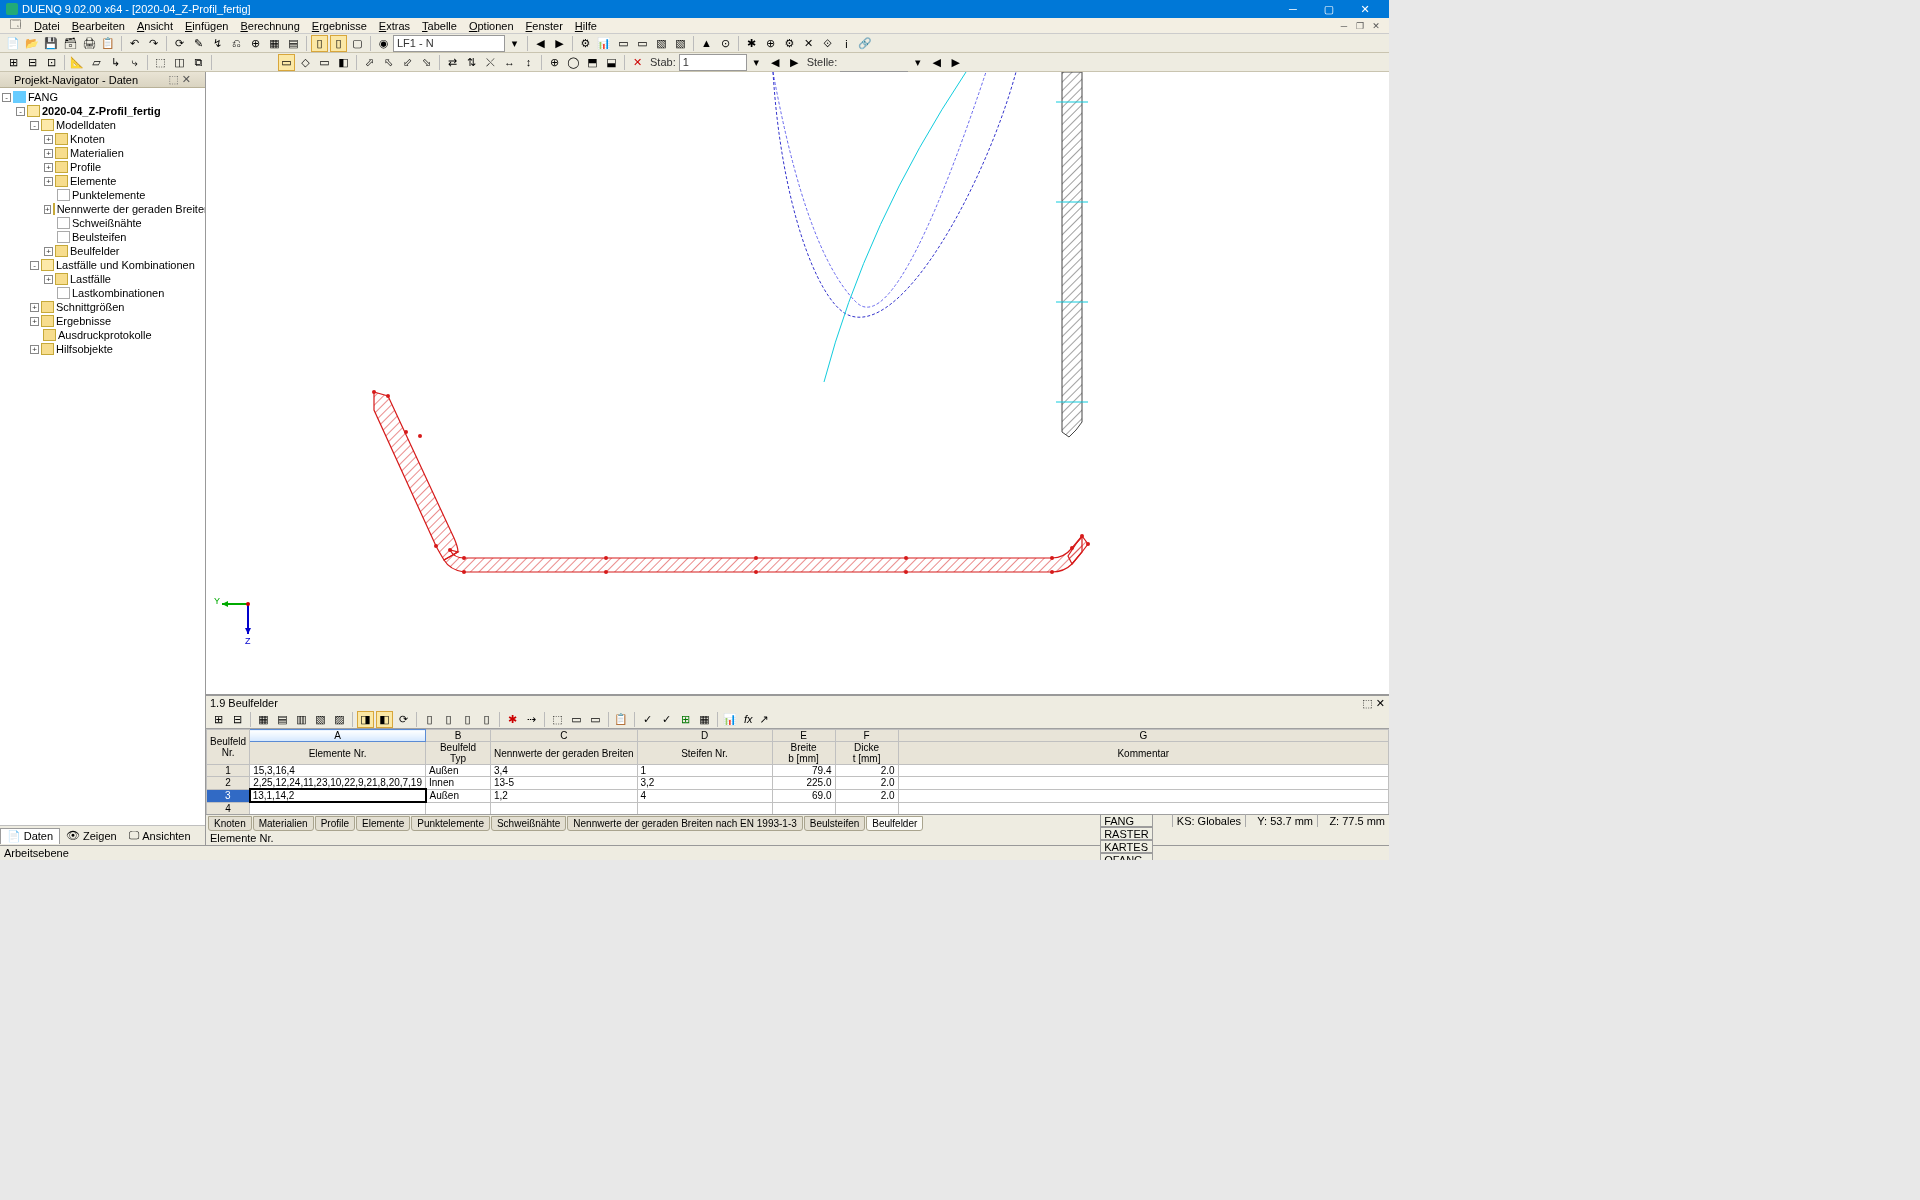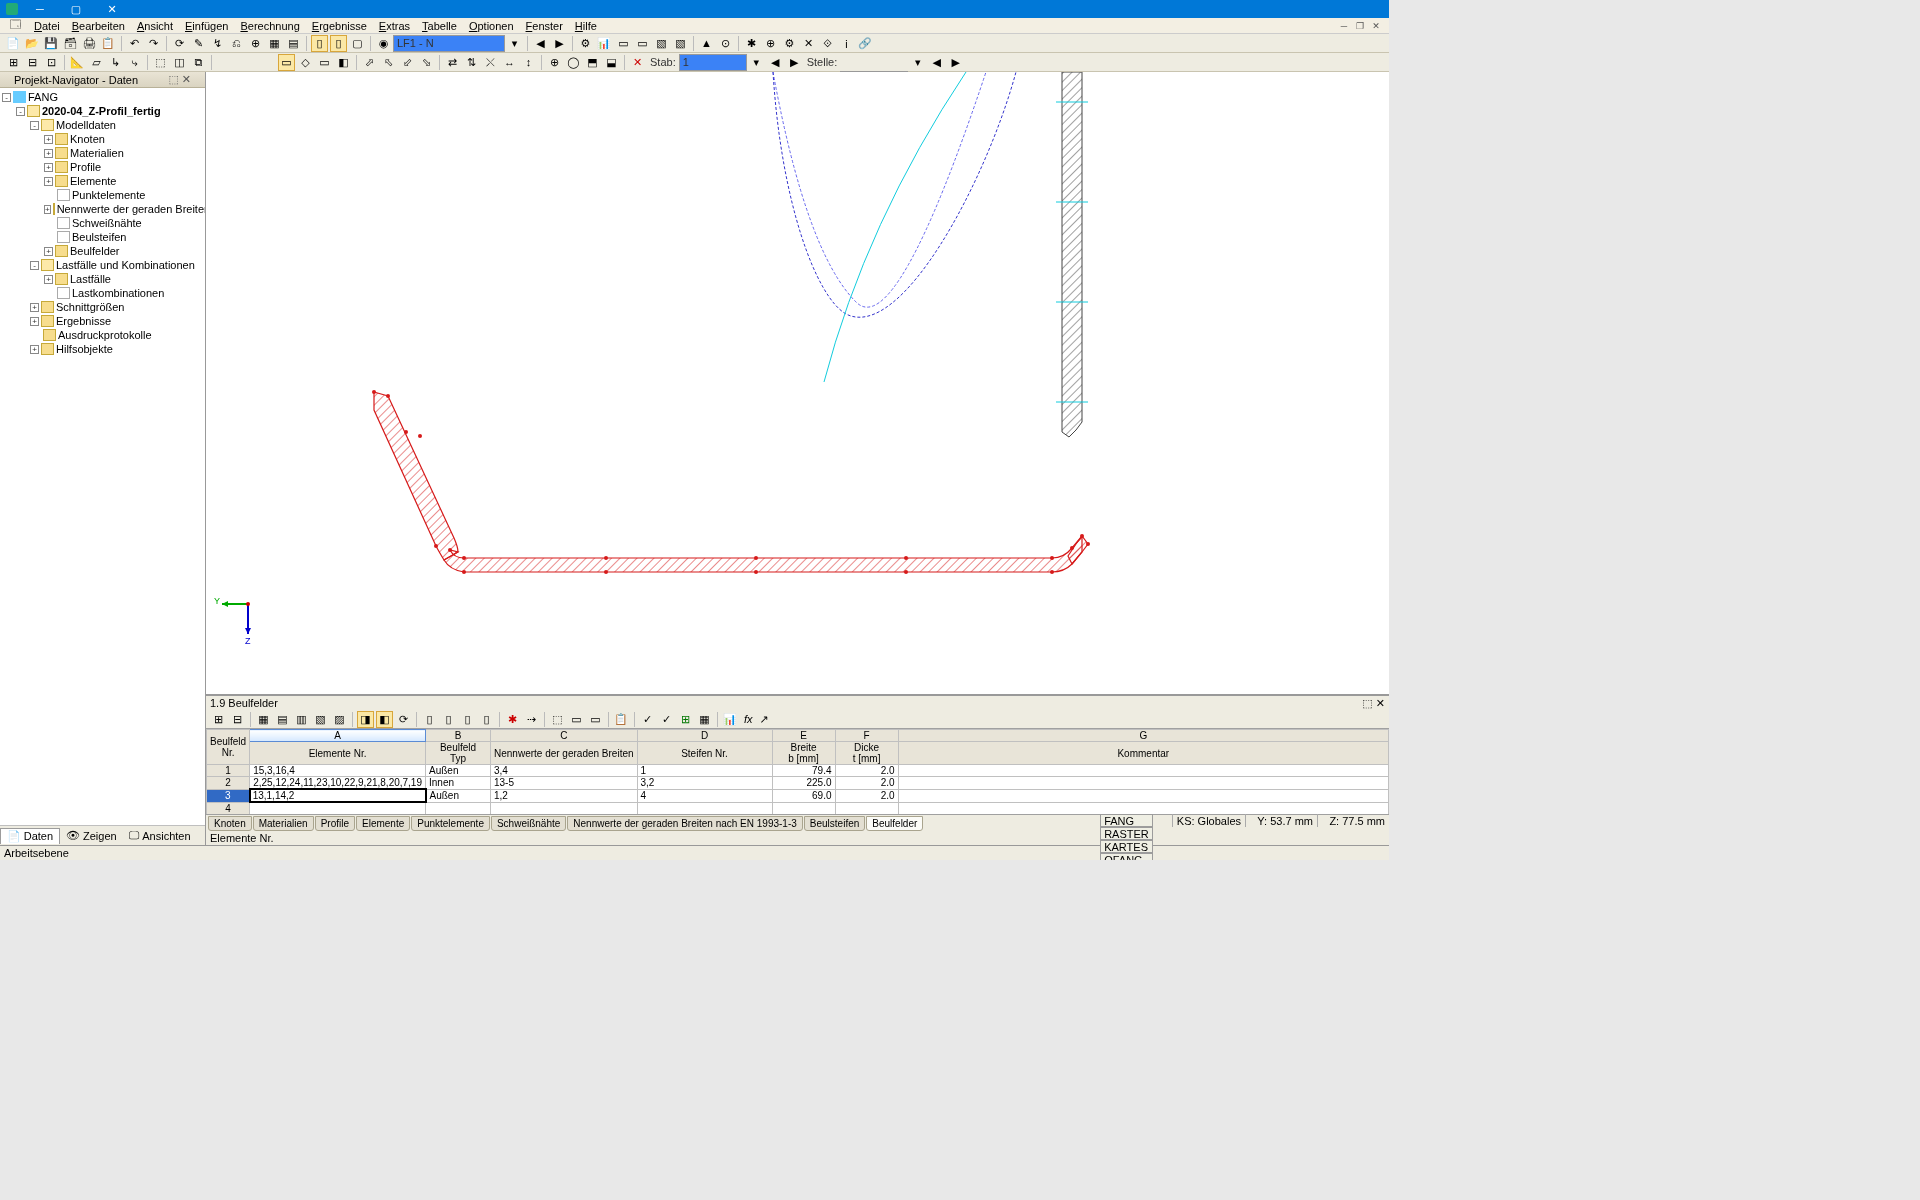--- a/index.html
+++ b/index.html
@@ -11,21 +11,21 @@
 .titlebar .close{background:none}
 .menubar{height:16px;background:#f3efe3;display:flex;align-items:center;padding:0 6px;gap:2px;border-bottom:1px solid #ccc}
 .menubar .mi{padding:1px 6px}
 .menubar .mi .ul{text-decoration:underline}
 .menubar .mdi-bar{margin-left:auto;display:flex;gap:2px}
 .menubar .mdi-bar .mb{width:14px;height:12px;display:flex;align-items:center;justify-content:center;font-size:9px;color:#555}
 .toolbar{height:19px;background:#eeece1;display:flex;align-items:center;padding:0 4px;gap:0;border-bottom:1px solid #c9c4b0}
 .tb-btn{width:17px;height:17px;display:flex;align-items:center;justify-content:center;margin:0 1px;border:1px solid transparent;font-size:11px}
 .tb-btn.pressed{background:#fbe8a6;border:1px solid #d8a63a}
 .tb-sep{width:1px;height:15px;background:#bbb;margin:0 3px}
-.tb-input{height:17px;border:1px solid #999;background:#3b82f6;padding:0 3px;color:#333;font-size:11px}
+.tb-input{height:17px;border:1px solid #999;background:#ffffff;padding:0 3px;color:#333;font-size:11px}
 .tb-label{padding:0 3px;color:#333}
 .body-row{display:flex;height:calc(100% - 18px - 16px - 19px - 19px - 15px)}
 .nav-panel{width:206px;border-right:1px solid #999;background:#fff;display:flex;flex-direction:column}
 .nav-title{height:16px;background:linear-gradient(#e9e4d5,#dad4c1);border-bottom:1px solid #b8b198;padding:0 14px;display:flex;align-items:center;justify-content:space-between;font-size:10px;color:#555}
 .nav-title .ctrls span{margin-left:3px;cursor:pointer;color:#555}
 .tree{flex:1;overflow:auto;padding:2px 0}
 .tree ul{list-style:none;padding-left:14px}
 .tree li{line-height:14px;white-space:nowrap;cursor:default;padding:0}
 .tree .row{display:flex;align-items:center;height:14px}
 .tree .exp{width:9px;height:9px;border:1px solid #888;font-size:8px;line-height:7px;text-align:center;margin-right:2px;color:#333;background:#fff}
@@ -62,20 +62,21 @@
 .statusbar .btn{border:1px solid #9c9c9c;padding:0 3px;margin:0 1px;height:13px;display:flex;align-items:center;background:#efefe4}
 svg{position:absolute;top:0;left:0}
 .axis-lbl{font-size:9px;position:absolute;color:#000}
 .fxbar{display:flex;align-items:center;gap:2px;margin-left:4px}
 </style>
 </head>
 <body>
 
 <div class="titlebar">
   <span class="icon"></span>
+  <span class="title">DUENQ 9.02.00 x64 - [2020-04_Z-Profil_fertig]</span>
   <span class="winbtn">─</span>
   <span class="winbtn">▢</span>
   <span class="winbtn close">✕</span>
 </div>
 
 <div class="menubar">
   <span class="tb-btn" style="margin-right:2px">🗔</span>
   <span id="menu-items"><span class="mi"><span class="ul">D</span>atei</span><span class="mi"><span class="ul">B</span>earbeiten</span><span class="mi"><span class="ul">A</span>nsicht</span><span class="mi"><span class="ul">E</span>infügen</span><span class="mi"><span class="ul">B</span>erechnung</span><span class="mi"><span class="ul">E</span>rgebnisse</span><span class="mi"><span class="ul">E</span>xtras</span><span class="mi"><span class="ul">T</span>abelle</span><span class="mi"><span class="ul">O</span>ptionen</span><span class="mi"><span class="ul">F</span>enster</span><span class="mi"><span class="ul">H</span>ilfe</span></span>
   <span class="mdi-bar">
     <span class="mb">─</span>

